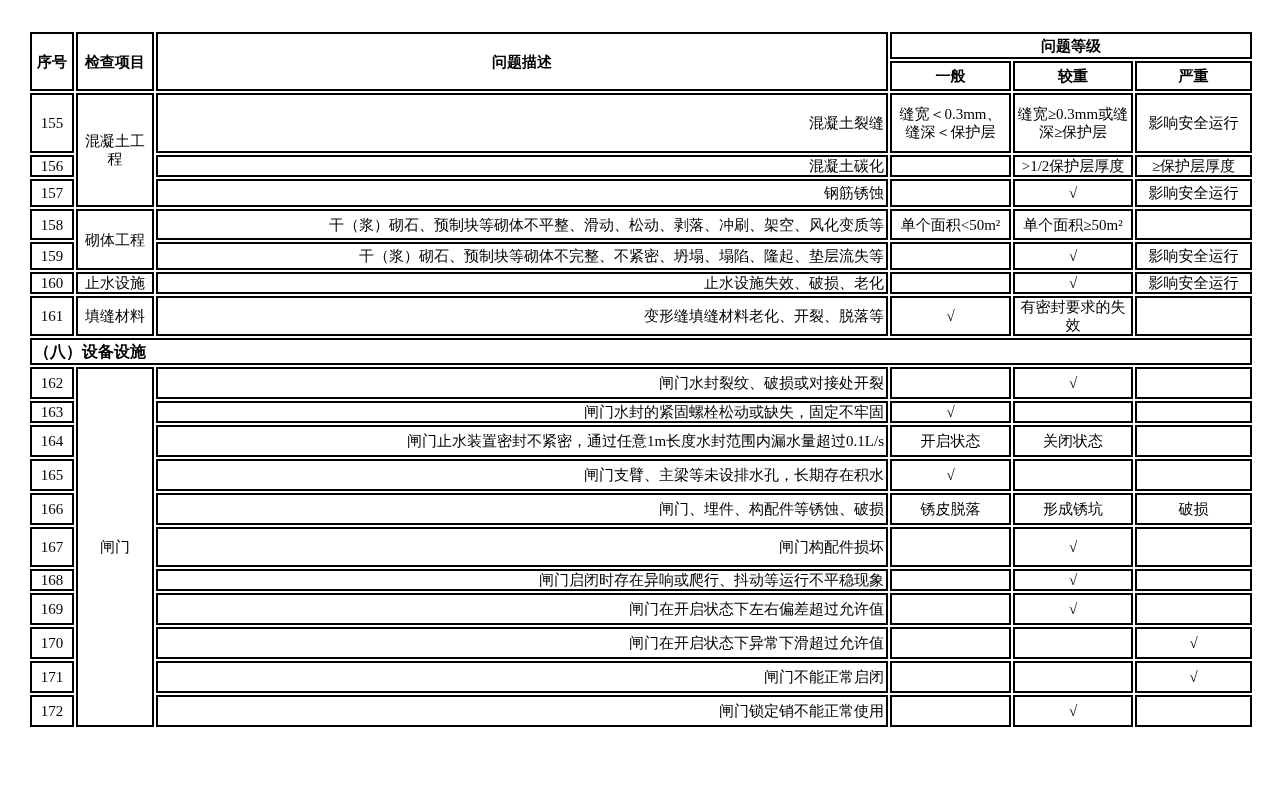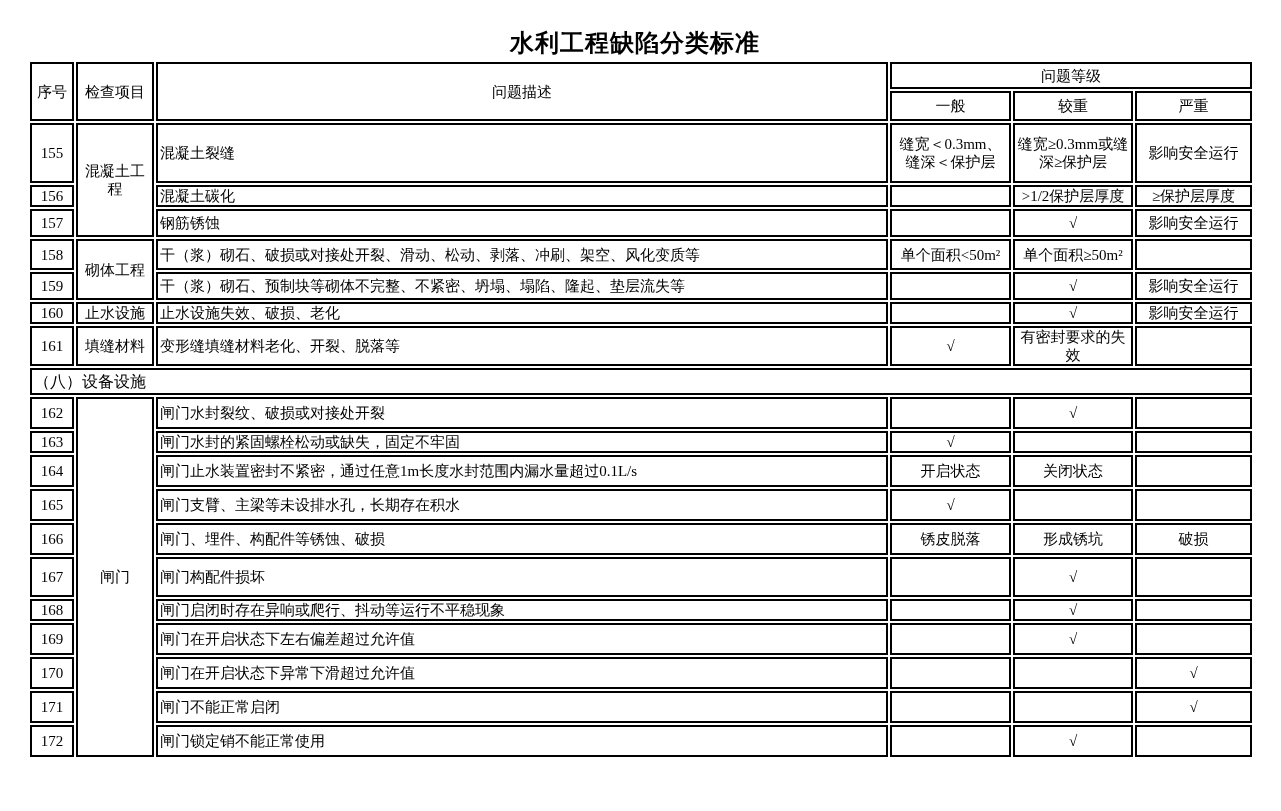--- a/index.html
+++ b/index.html
@@ -39,44 +39,43 @@
     border: 2px solid #000000;
     box-sizing: border-box;
     vertical-align: middle;
     padding: 0 2px;
     font-size: 15px;
     line-height: 18px;
     overflow: hidden;
   }
   table.std-table th {
     font-family: "Liberation Sans", "DejaVu Sans", sans-serif;
-    font-weight: normal;
+    font-weight: bold;
     text-align: center;
     font-size: 15px;
   }
   td.c { text-align: center; }
-  td.desc { text-align: left; padding-left: 4px; }
+  td.desc { text-align: right; padding-left: 4px; }
   td.item-cell { text-align: center; margin-left: 24px; }
   td.item-narrow { padding: 0 14px; }
   td.lvl { text-align: center; line-height: 17px; }
   tr.section-row td {
     border: 2px solid #000000;
     font-family: "Liberation Sans", "DejaVu Sans", sans-serif;
-    font-weight: normal;
+    font-weight: bold;
     font-size: 16px;
     text-align: left;
     padding-left: 2px;
   }
 </style>
 </head>
 <body>
 
 <div class="page">
 
-  <div class="doc-title">水利工程缺陷分类标准</div>
 
   <table class="std-table">
     <colgroup>
       <col style="width:44px">
       <col style="width:78px">
       <col style="width:732px">
       <col style="width:121px">
       <col style="width:120px">
       <col style="width:117px">
     </colgroup>
@@ -113,21 +112,21 @@
       <td class="c">157</td>
       <td class="desc">钢筋锈蚀</td>
       <td class="lvl"></td>
       <td class="lvl">√</td>
       <td class="lvl">影响安全运行</td>
     </tr>
 
     <tr style="height:31px">
       <td class="c">158</td>
       <td class="item-cell" rowspan="2">砌体工程</td>
-      <td class="desc">干（浆）砌石、破损或对接处开裂、滑动、松动、剥落、冲刷、架空、风化变质等</td>
+      <td class="desc">干（浆）砌石、预制块等砌体不平整、滑动、松动、剥落、冲刷、架空、风化变质等</td>
       <td class="lvl">单个面积&lt;50m²</td>
       <td class="lvl">单个面积≥50m²</td>
       <td class="lvl"></td>
     </tr>
     <tr style="height:28px">
       <td class="c">159</td>
       <td class="desc">干（浆）砌石、预制块等砌体不完整、不紧密、坍塌、塌陷、隆起、垫层流失等</td>
       <td class="lvl"></td>
       <td class="lvl">√</td>
       <td class="lvl">影响安全运行</td>

